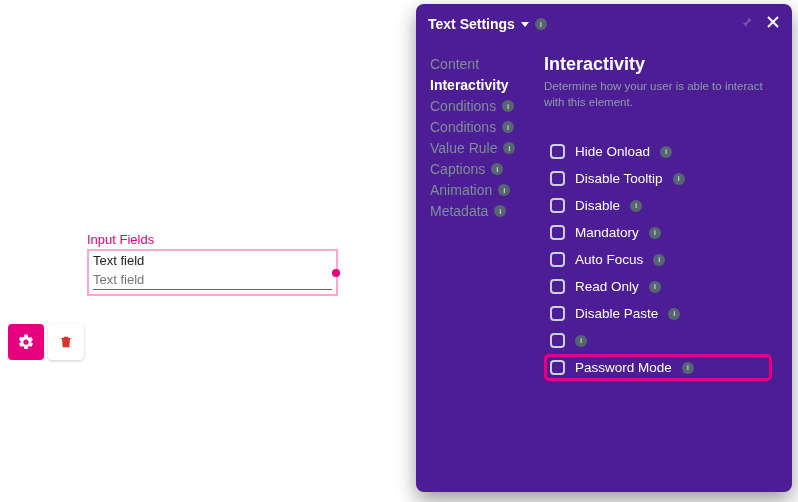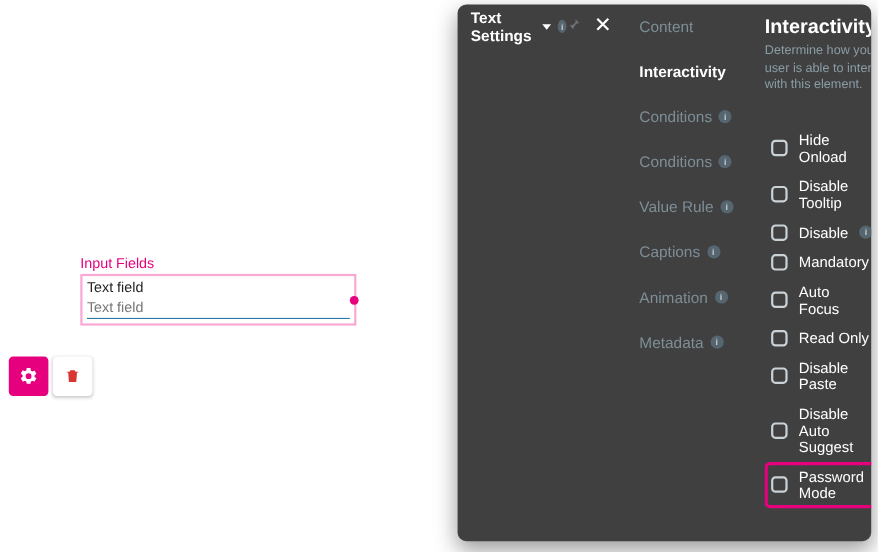--- a/index.html
+++ b/index.html
@@ -8,21 +8,21 @@
     background: #fff;
     width: 798px;
     height: 502px;
     position: relative;
     overflow: hidden;
   }
 
   
   .canvas-element {
     position: absolute;
-    left: 73px;
+    left: 87px;
     top: 232px;
     width: 251px;
   }
   .canvas-label {
     color: #e6007e;
     font-size: 13px;
     margin-bottom: 2px;
   }
   .canvas-box {
     border: 2px solid #f9a8d4;
@@ -86,25 +86,25 @@
     margin-left: 4px;
   }
 
   
   .settings-panel {
     position: absolute;
     left: 416px;
     top: 4px;
     width: 376px;
     height: 488px;
-    background: #404040;
+    background: #4c1d95;
     border-radius: 8px;
     box-shadow: 0 8px 20px rgba(0,0,0,0.4);
     display: flex;
-    flex-direction: row;
+    flex-direction: column;
     overflow: hidden;
   }
   .panel-header {
     height: 40px;
     display: flex;
     align-items: center;
     justify-content: space-between;
     padding: 0 12px;
     color: #fff;
   }
@@ -134,21 +134,21 @@
   .panel-body {
     display: flex;
     flex: 1;
     min-height: 0;
   }
   .panel-sidebar {
     width: 128px;
     padding: 12px 0 0 14px;
     display: flex;
     flex-direction: column;
-    gap: 25px;
+    gap: 5px;
   }
   .sidebar-item {
     color: #7e8e96;
     font-size: 14px;
     display: flex;
     align-items: center;
     gap: 6px;
     cursor: pointer;
   }
   .sidebar-item.active {
@@ -312,21 +312,20 @@
         <span>Read Only</span>
         <span class="info-dot">i</span>
       </div>
       <div class="option-row">
         <span class="chk"></span>
         <span>Disable Paste</span>
         <span class="info-dot">i</span>
       </div>
       <div class="option-row">
         <span class="chk"></span>
-        <span>Disable Auto Suggest</span>
         <span class="info-dot">i</span>
       </div>
       <div class="option-row highlighted">
         <span class="chk"></span>
         <span>Password Mode</span>
         <span class="info-dot">i</span>
       </div>
     </div>
   </div>
 </div>

